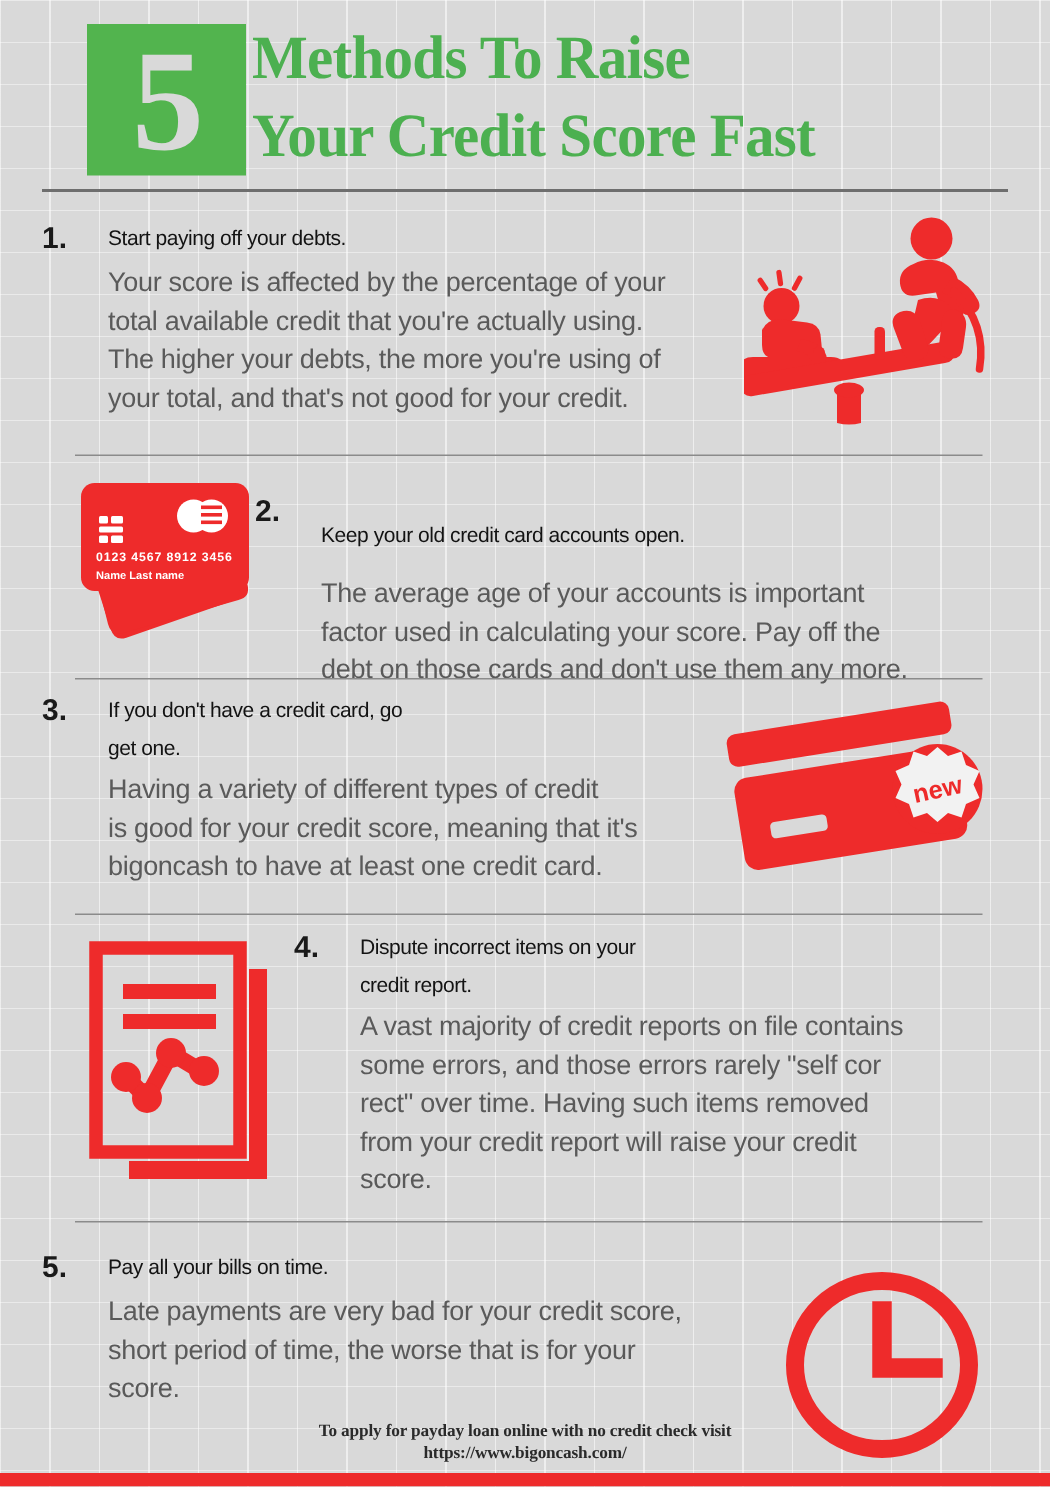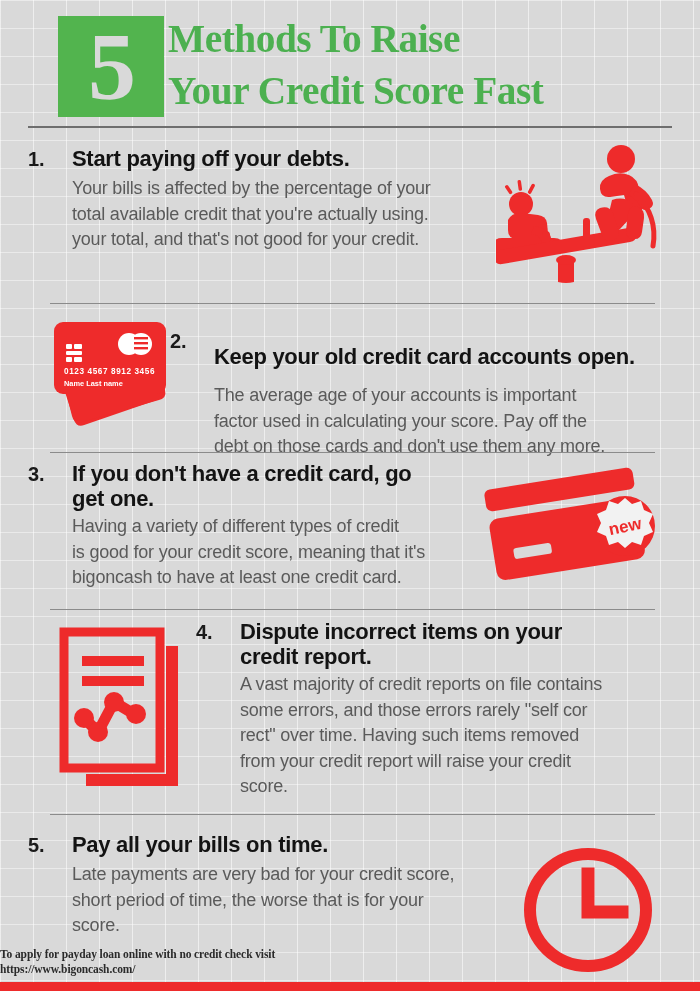--- a/index.html
+++ b/index.html
@@ -79,22 +79,22 @@
   .num {
     position: absolute;
     font-family: "Liberation Sans", sans-serif;
     font-weight: bold;
     font-size: 20px;
     color: #1a1a1a;
   }
   .head {
     position: absolute;
     font-family: "Liberation Sans", sans-serif;
-    font-weight: bold;
-    font-size: 22px;
+    font-weight: normal;
+    font-size: 14px;
     line-height: 25px;
     color: #131313;
     letter-spacing: -0.3px;
   }
   .body {
     position: absolute;
     font-family: "Liberation Sans", sans-serif;
     font-size: 18px;
     line-height: 25.5px;
     color: #5a5a5a;
@@ -104,20 +104,21 @@
 
   
   .art { position: absolute; }
   .red { fill: #ee2b2b; }
 
   
   #footer {
     position: absolute;
     left: 0; top: 947px;
     width: 700px;
+    text-align: center;
     font-family: "Liberation Serif", serif;
     font-weight: bold;
     font-size: 11.5px;
     line-height: 15px;
     color: #2a2a2a;
   }
   #footer div { letter-spacing: -0.1px; }
   #bottom-bar {
     position: absolute;
     left: 0; top: 982px;
@@ -136,22 +137,23 @@
       <div class="title-line">Methods To Raise</div>
       <div class="title-line">Your Credit Score Fast</div>
     </div>
     <div id="header-rule"></div>
   </div>
 
   <div class="section">
     <div class="num" style="left:28px; top:148px;">1.</div>
     <div class="head" style="left:72px; top:146px;">Start paying off your debts.</div>
     <div class="body" style="left:72px; top:176px;">
-      <span>Your bills is affected by the percentage of your</span>
+      <span>Your score is affected by the percentage of your</span>
       <span>total available credit that you're actually using.</span>
+      <span>The higher your debts, the more you're using of</span>
       <span>your total, and that's not good for your credit.</span>
     </div>
 
     <svg class="art" style="left:496px; top:142px;" width="190" height="152" viewBox="0 0 190 152">
       <g class="red">
 
         <circle cx="25" cy="62" r="12"></circle>
         <rect x="22" y="38" width="3.5" height="11" rx="1.7" transform="rotate(-8 23 43)"></rect>
         <rect x="34" y="41" width="3.5" height="11" rx="1.7" transform="rotate(28 35 46)"></rect>
         <rect x="11" y="43" width="3.5" height="10" rx="1.7" transform="rotate(-34 12 48)"></rect>

